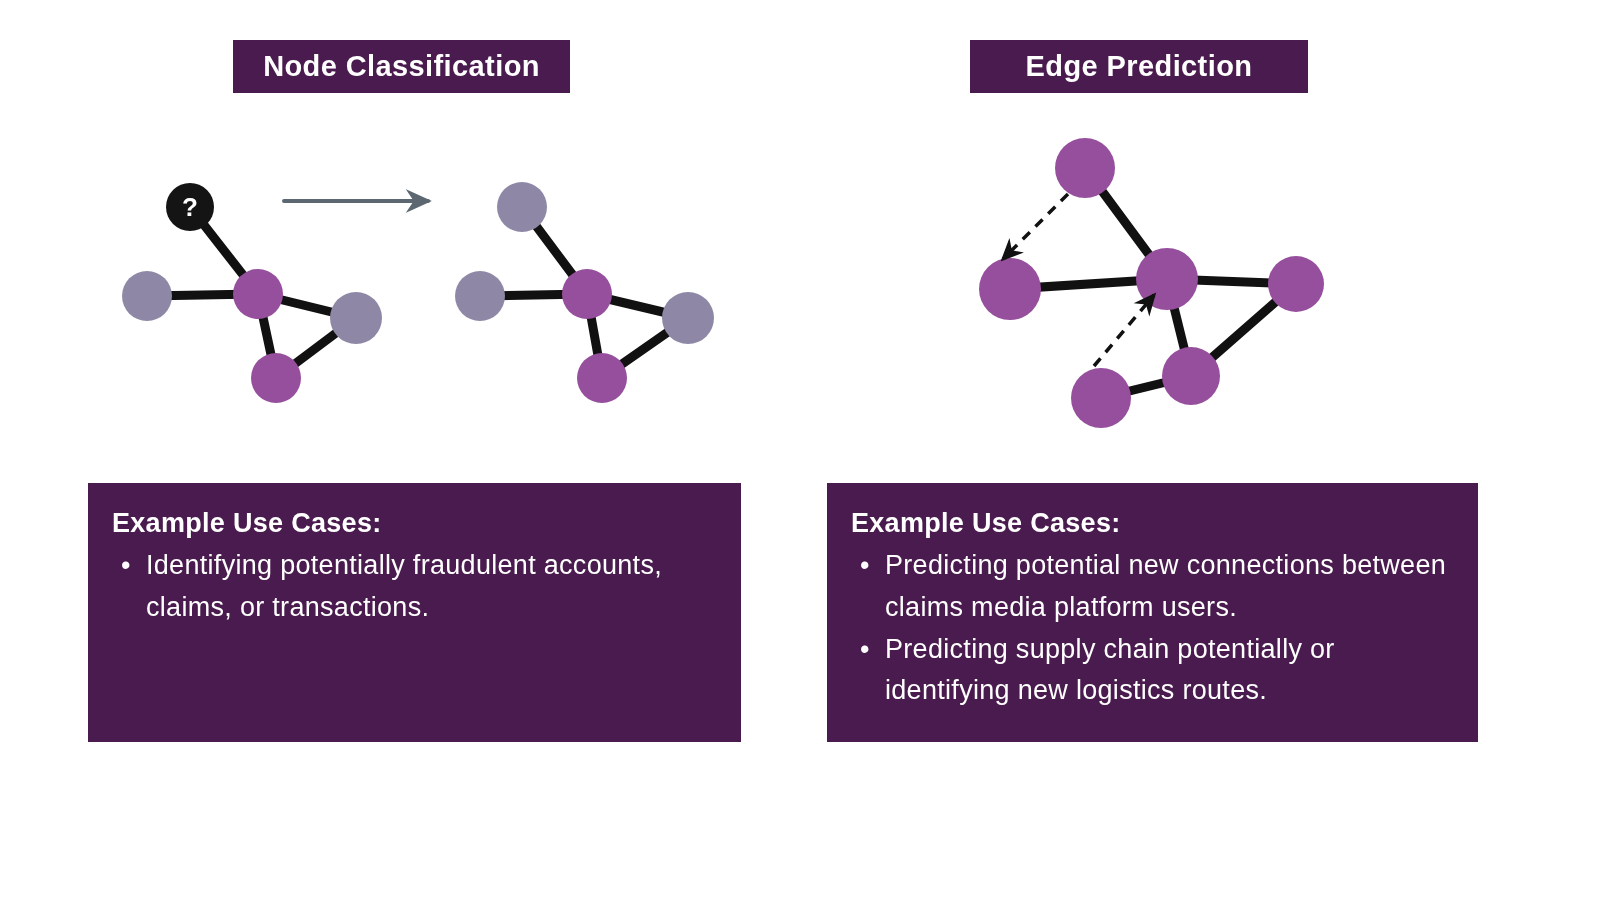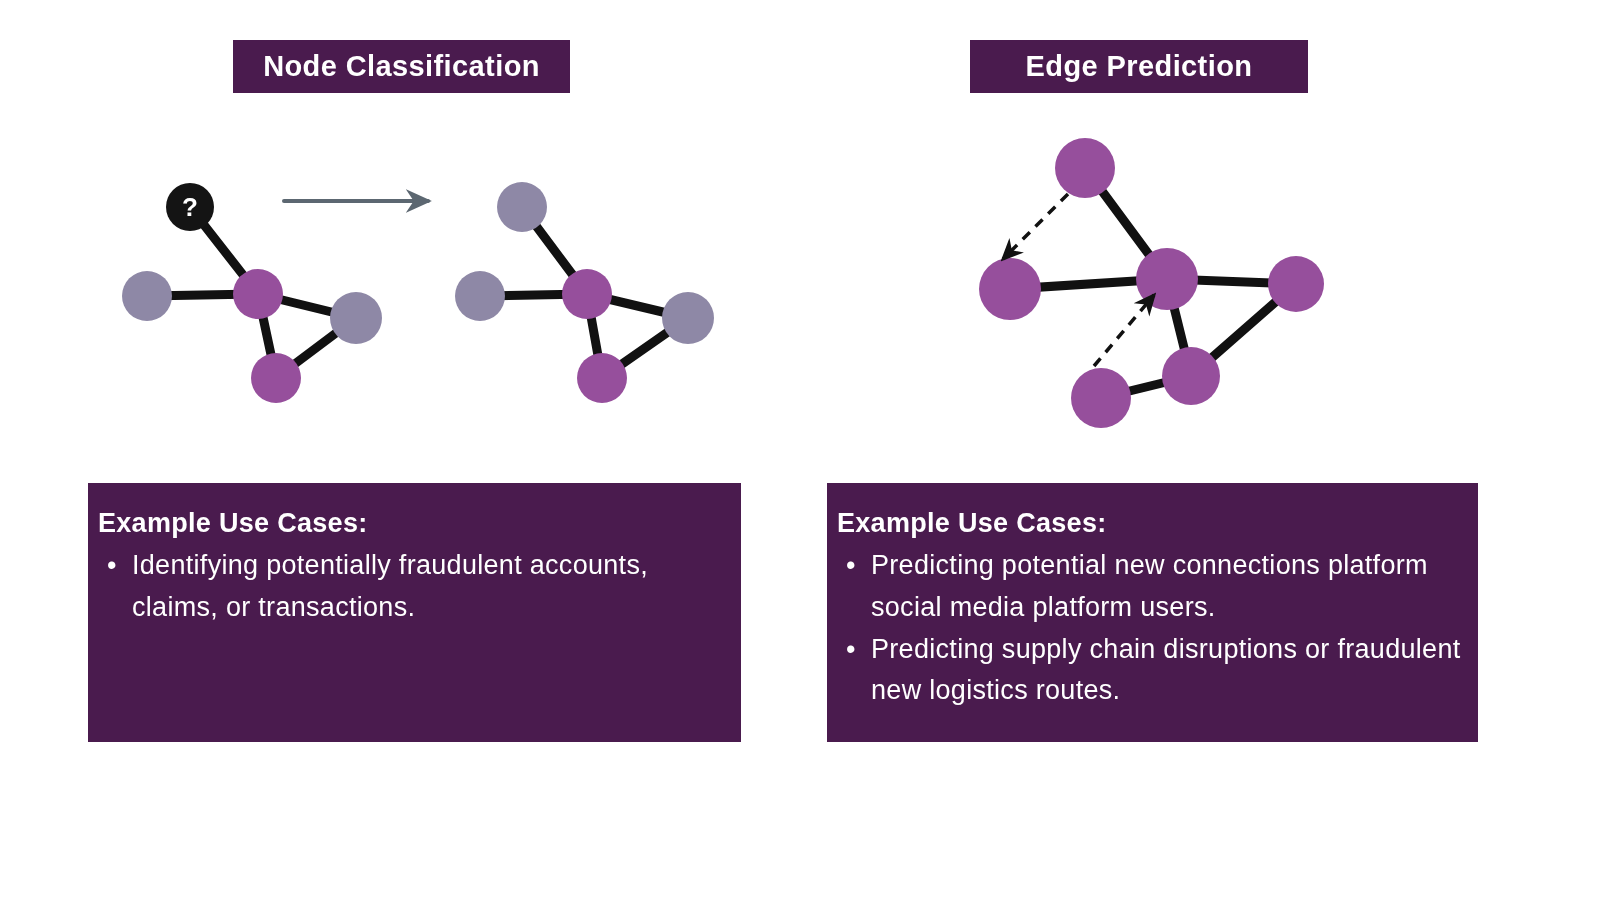--- a/index.html
+++ b/index.html
@@ -13,21 +13,21 @@
     font-size: 29px; font-weight: bold; letter-spacing: .4px;
   }
   .banner-left  { left: 233px; width: 337px; }
   .banner-right { left: 970px; width: 338px; }
 
   #diagram-svg { position: absolute; left: 0; top: 0; }
 
   .usecase-box {
     position: absolute; top: 483px; height: 259px;
     background: #4A1B4E; color: #ffffff;
-    padding: 20px 10px; box-sizing: border-box;
+    padding: 20px 24px; box-sizing: border-box;
   }
   .usecase-left  { left: 88px;  width: 653px; }
   .usecase-right { left: 827px; width: 651px; }
 
   .uc-heading {
     font-size: 27px; font-weight: bold; letter-spacing: .3px; line-height: 1.55;
   }
   .uc-bullet {
     position: relative; font-size: 27px; font-weight: normal;
     letter-spacing: .3px; line-height: 1.55; padding-left: 34px;
@@ -100,17 +100,17 @@
       <line x1="284" y1="201" x2="428" y2="201" stroke="#5C6771" stroke-width="4" stroke-linecap="round" marker-end="url(#arrow-gray)"></line>
     </svg>
 
   <div class="usecase-box usecase-left" style="background: rgb(74, 27, 78);">
     <div class="uc-heading">Example Use Cases:</div>
     <div class="uc-bullet"><span>Identifying potentially fraudulent accounts, claims, or transactions.</span></div>
   </div>
 
   <div class="usecase-box usecase-right" style="background: rgb(74, 27, 78);">
     <div class="uc-heading">Example Use Cases:</div>
-    <div class="uc-bullet"><span>Predicting potential new connections platform social media platform users.</span></div>
-    <div class="uc-bullet"><span>Predicting supply chain disruptions or fraudulent new logistics routes.</span></div>
+    <div class="uc-bullet"><span>Predicting potential new connections between claims media platform users.</span></div>
+    <div class="uc-bullet"><span>Predicting supply chain potentially or identifying new logistics routes.</span></div>
   </div>
 
 </div>
 
 </body></html>

